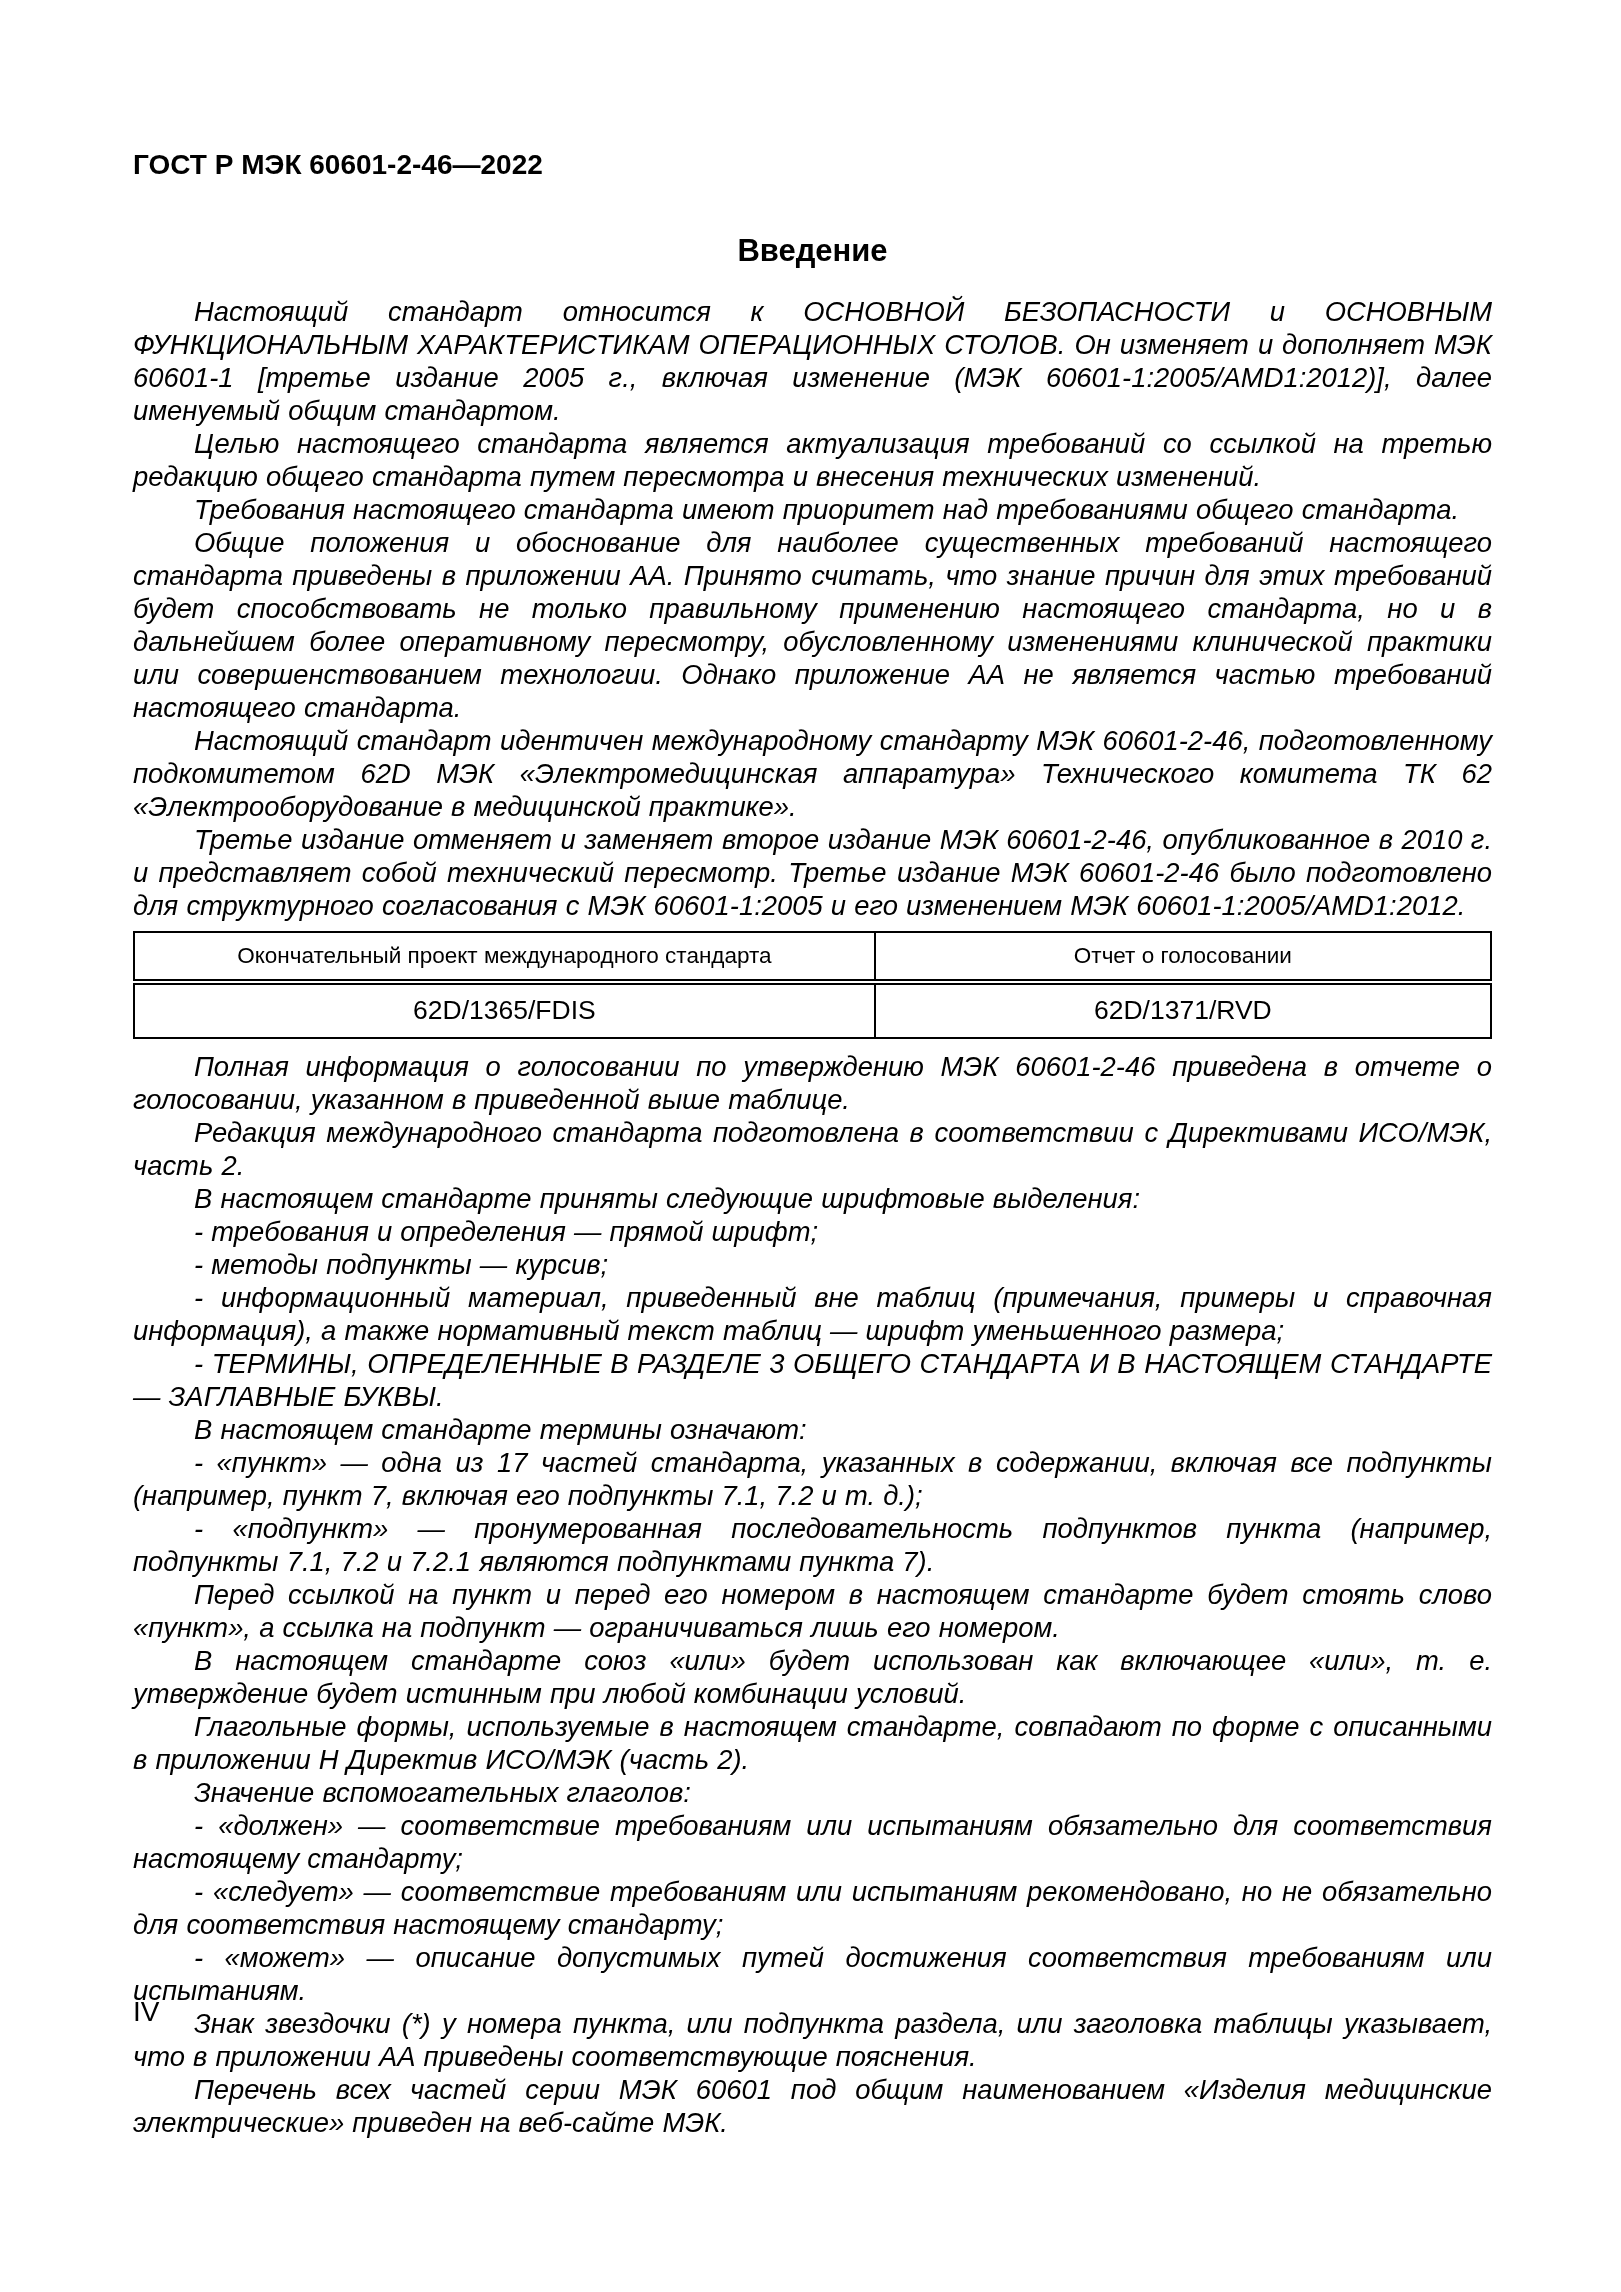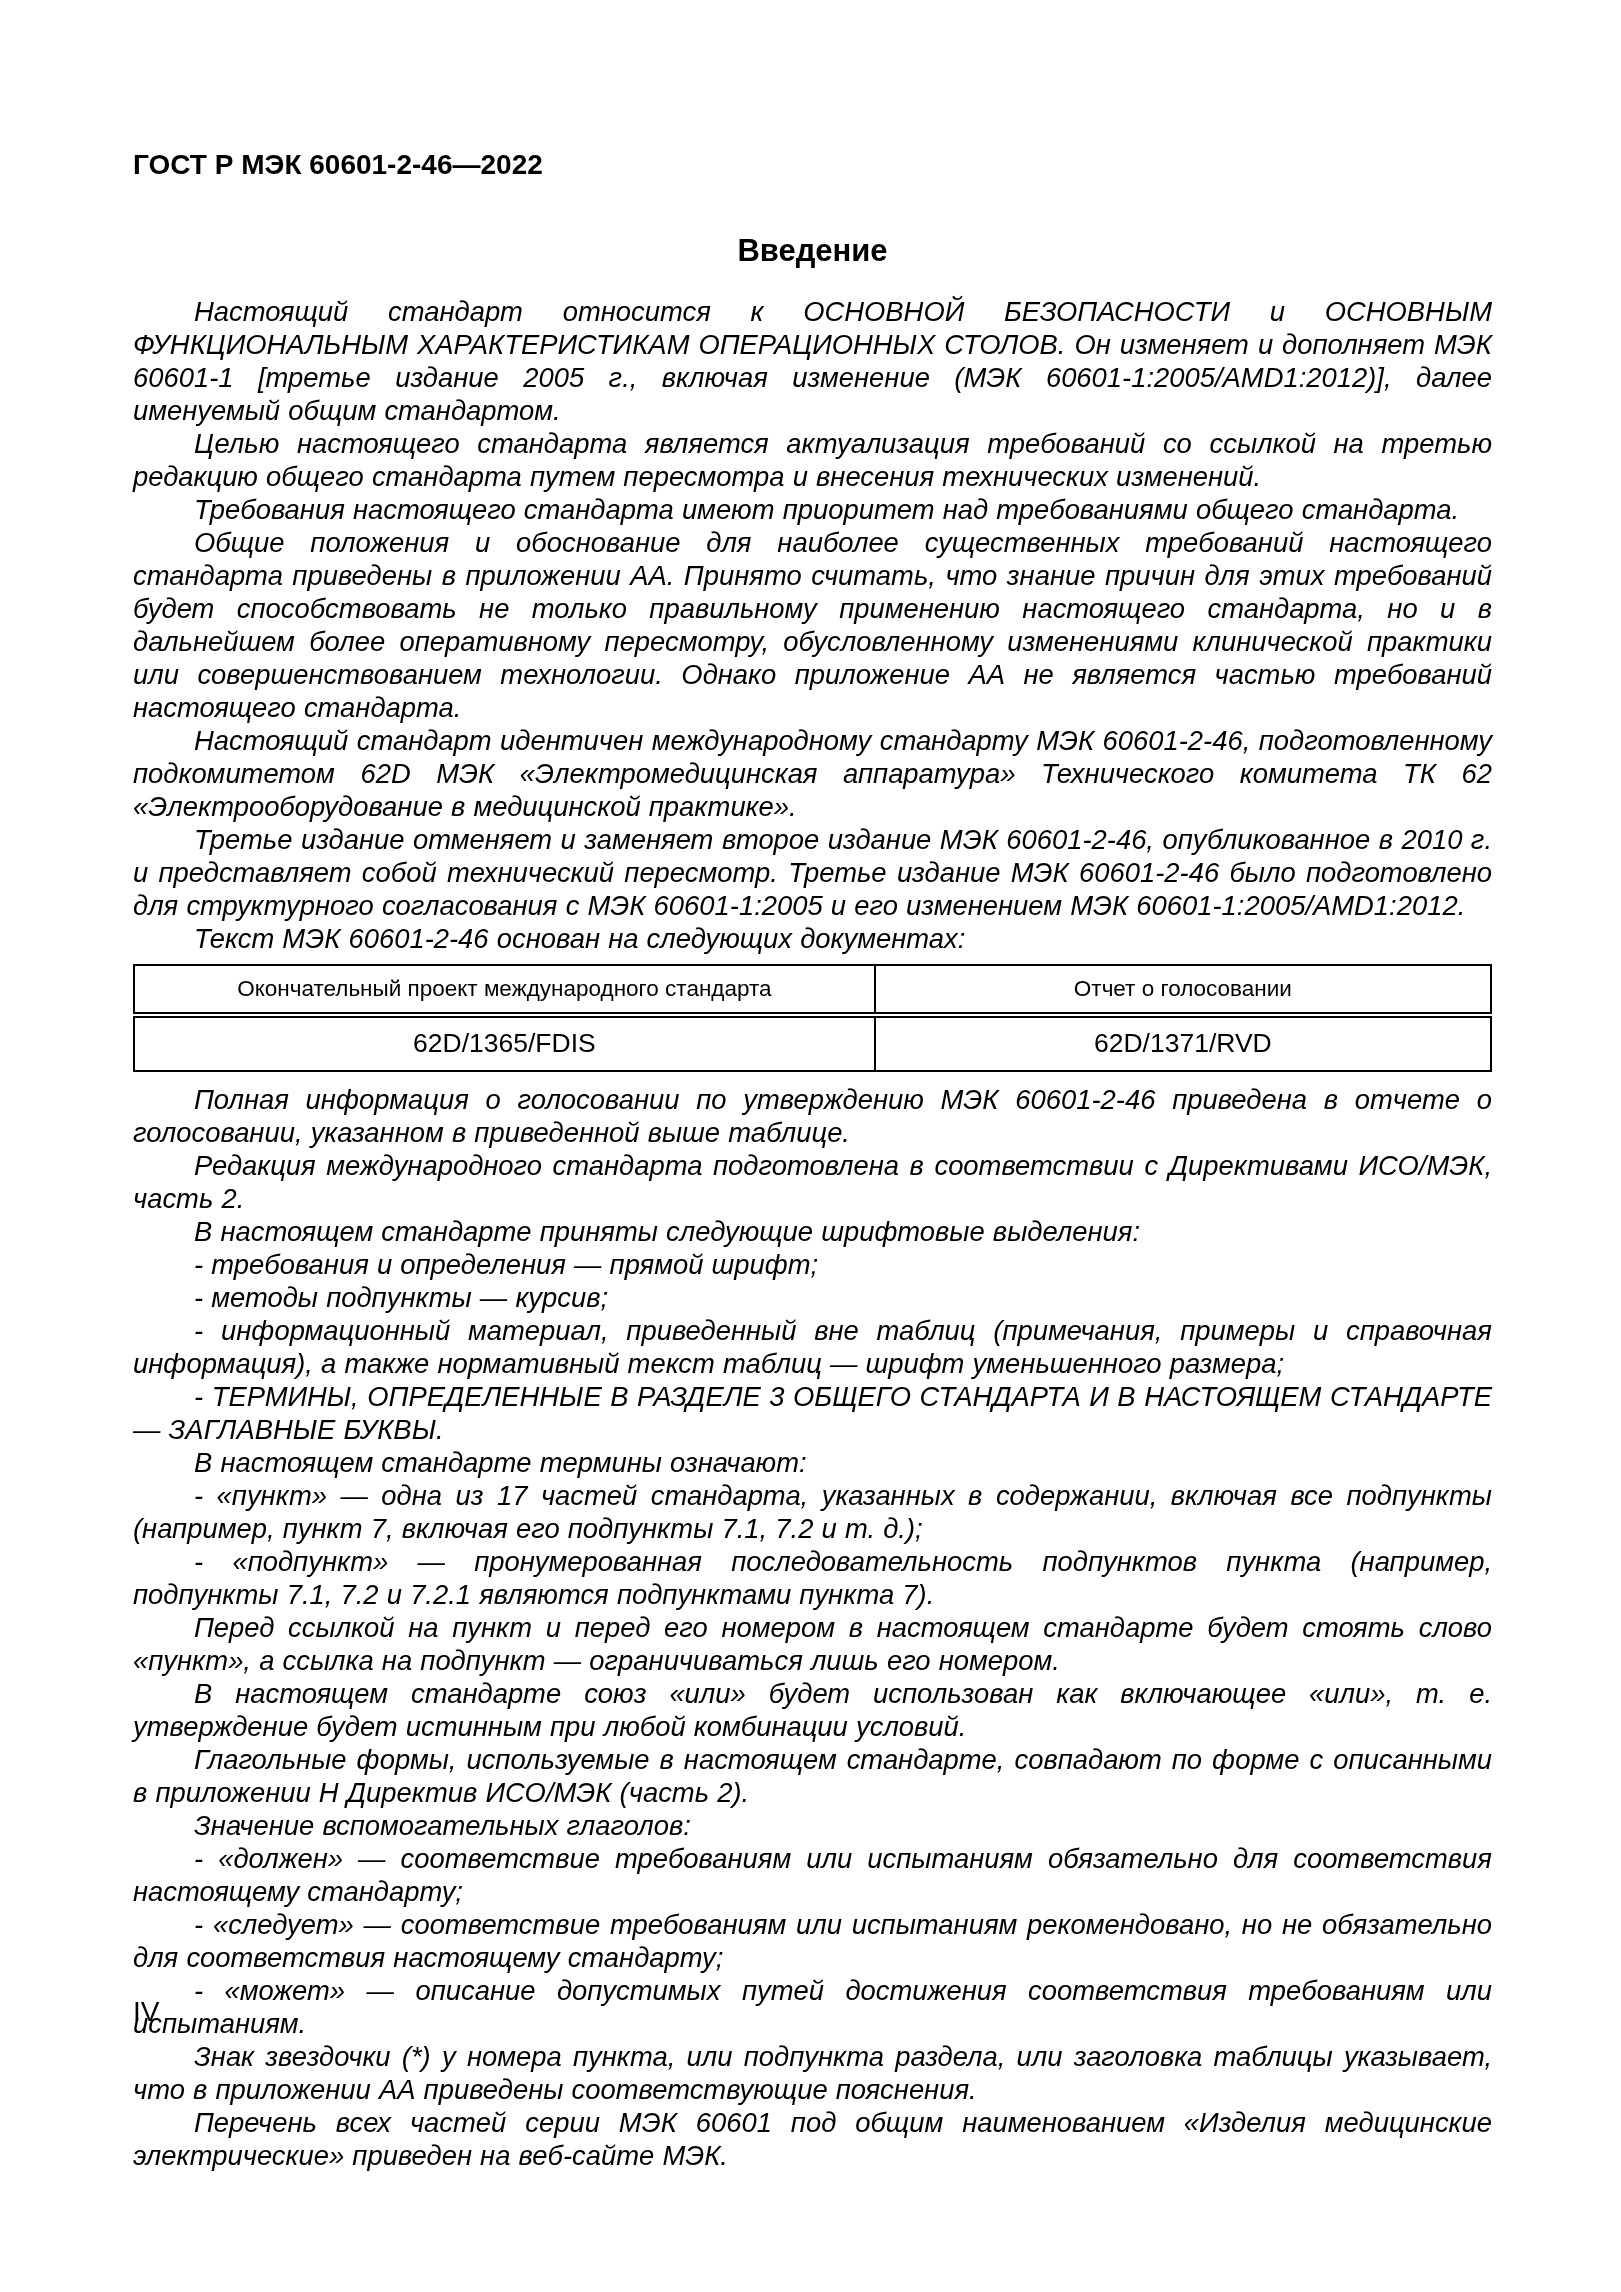--- a/index.html
+++ b/index.html
@@ -80,21 +80,20 @@
   <div class="doc-code">ГОСТ Р МЭК 60601-2-46—2022</div>
 
   <div class="doc-title">Введение</div>
 
   <p class="body">Настоящий стандарт относится к ОСНОВНОЙ БЕЗОПАСНОСТИ и ОСНОВНЫМ ФУНКЦИОНАЛЬНЫМ ХАРАКТЕРИСТИКАМ ОПЕРАЦИОННЫХ СТОЛОВ. Он изменяет и дополняет МЭК 60601-1 [третье издание 2005 г., включая изменение (МЭК 60601-1:2005/AMD1:2012)], далее именуемый общим стандартом.</p>
   <p class="body">Целью настоящего стандарта является актуализация требований со ссылкой на третью редакцию общего стандарта путем пересмотра и внесения технических изменений.</p>
   <p class="body">Требования настоящего стандарта имеют приоритет над требованиями общего стандарта.</p>
   <p class="body">Общие положения и обоснование для наиболее существенных требований настоящего стандарта приведены в приложении АА. Принято считать, что знание причин для этих требований будет способствовать не только правильному применению настоящего стандарта, но и в дальнейшем более оперативному пересмотру, обусловленному изменениями клинической практики или совершенствованием технологии. Однако приложение АА не является частью требований настоящего стандарта.</p>
   <p class="body">Настоящий стандарт идентичен международному стандарту МЭК 60601-2-46, подготовленному подкомитетом 62D МЭК «Электромедицинская аппаратура» Технического комитета ТК 62 «Электрооборудование в медицинской практике».</p>
   <p class="body">Третье издание отменяет и заменяет второе издание МЭК 60601-2-46, опубликованное в 2010 г. и представляет собой технический пересмотр. Третье издание МЭК 60601-2-46 было подготовлено для структурного согласования с МЭК 60601-1:2005 и его изменением МЭК 60601-1:2005/AMD1:2012.</p>
-  <p class="body">Текст МЭК 60601-2-46 основан на следующих документах:</p>
 
   <table class="doc-table">
     <tbody>
       <tr>
         <th class="c1">Окончательный проект международного стандарта</th>
         <th>Отчет о голосовании</th>
       </tr>
       <tr>
         <td class="c1">62D/1365/FDIS</td>
         <td>62D/1371/RVD</td>

